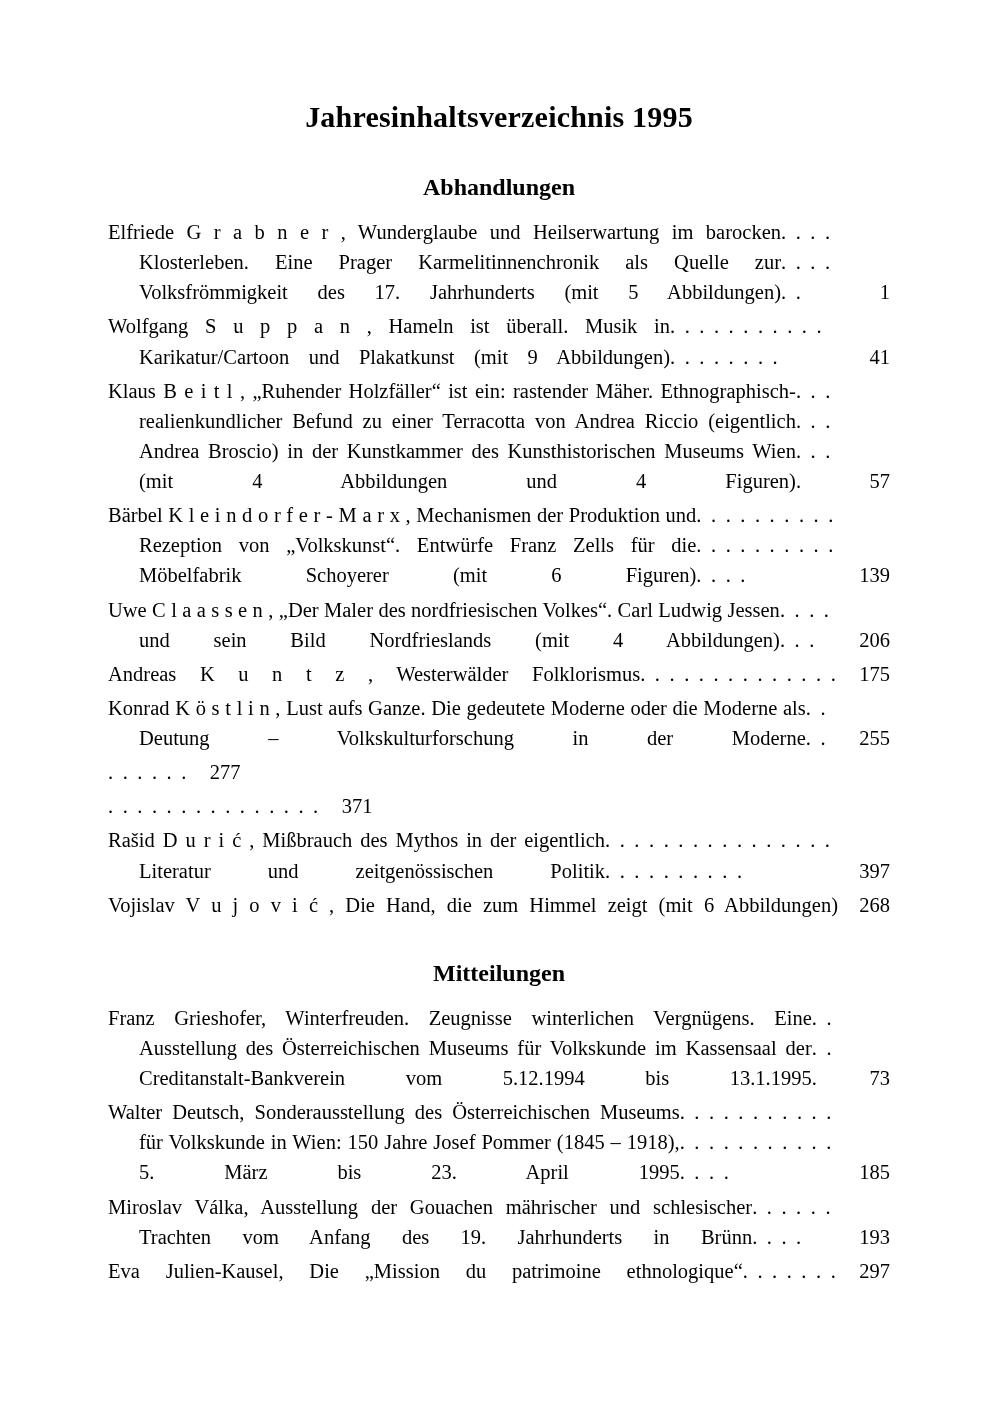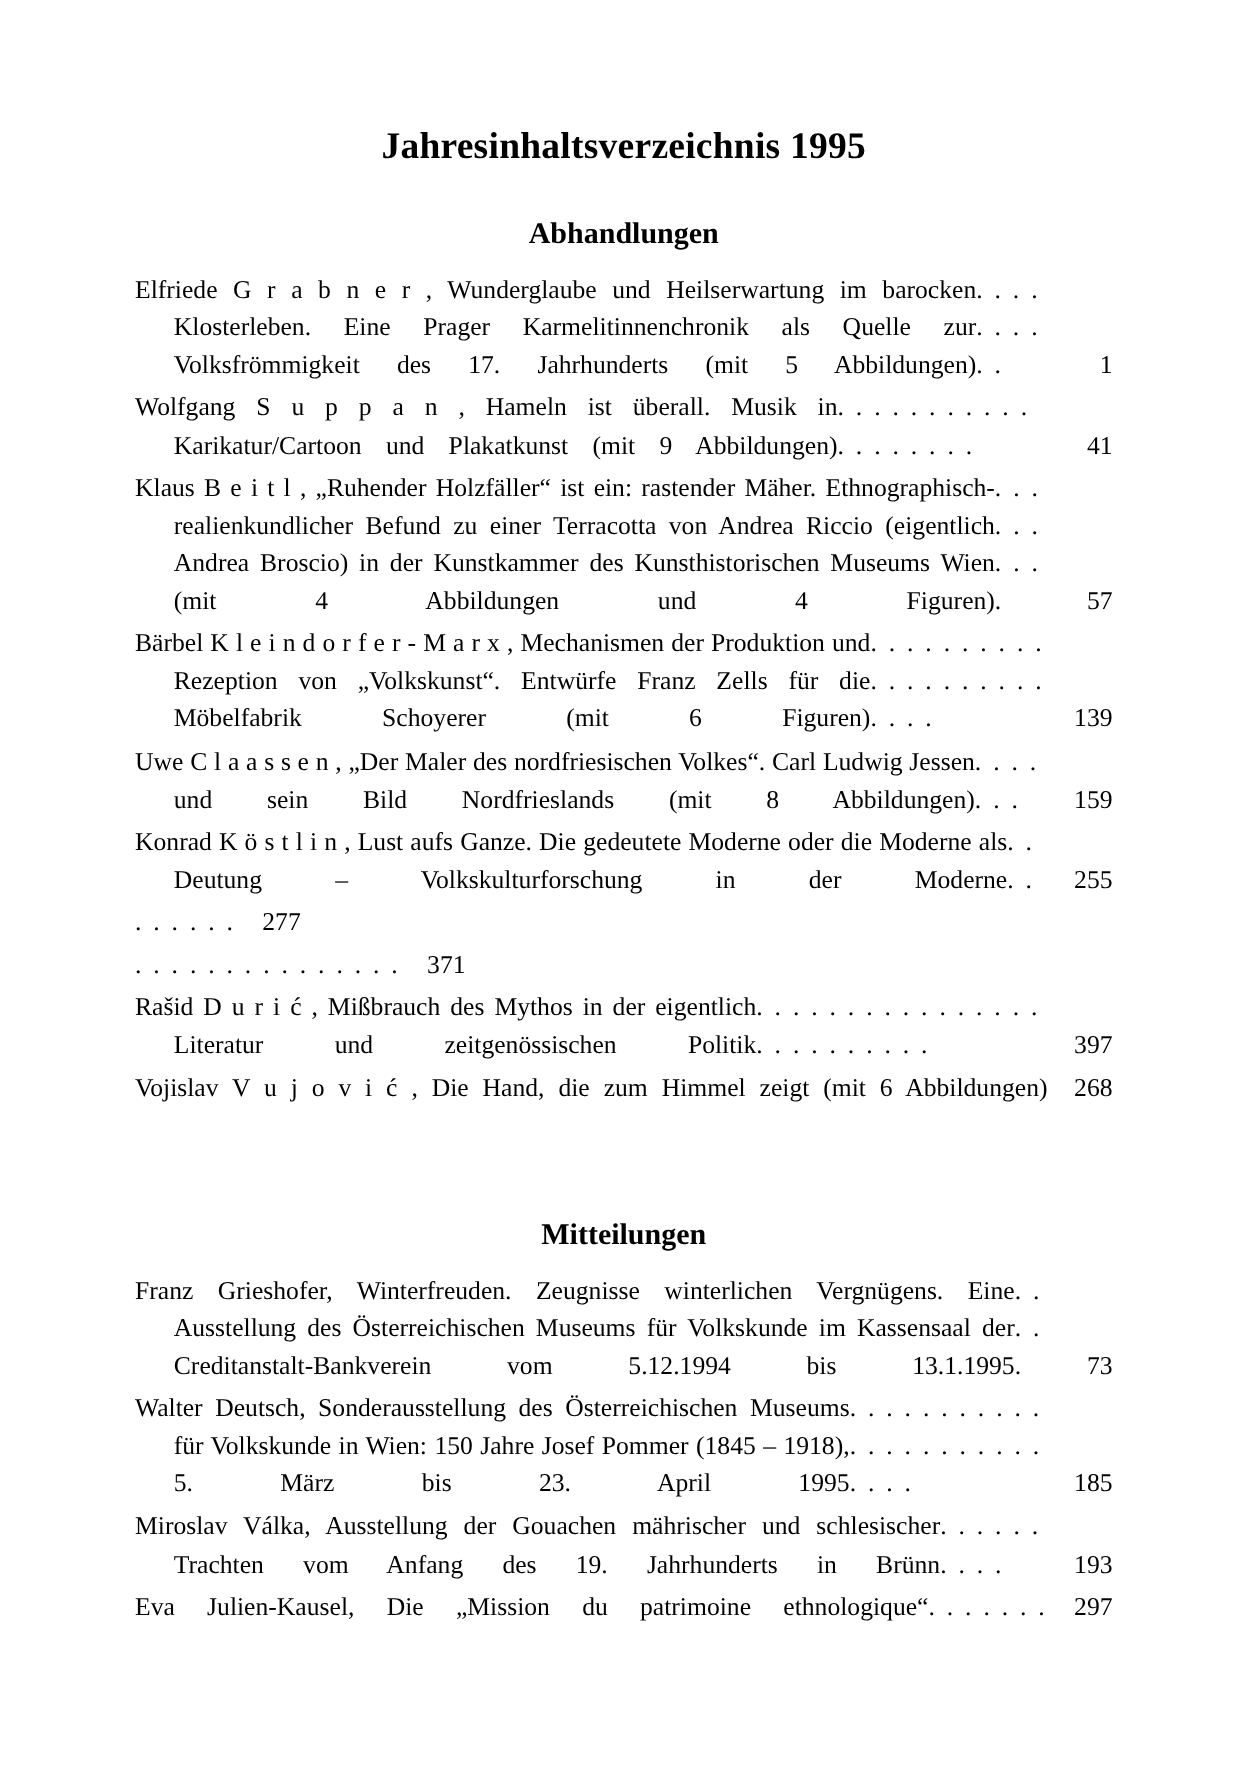--- a/index.html
+++ b/index.html
@@ -36,21 +36,21 @@
     letter-spacing: 0.2px;
     margin: 0 0 40px 0;
   }
   .section-title {
     font-size: 24px;
     font-weight: bold;
     text-align: center;
     margin: 0 0 16px 0;
   }
   .section-title.second {
-    margin-top: 89px;
+    margin-top: 40px;
   }
   .entries {
     margin: 0;
     padding: 0;
     list-style: none;
   }
   .entry {
     display: flex;
     align-items: flex-start;
     font-size: 20.5px;
@@ -107,23 +107,28 @@
         <span class="entry-text hang">Klaus B e i t l , „Ruhender Holzfäller“ ist ein: rastender Mäher. Ethnographisch-realienkundlicher Befund zu einer Terracotta von Andrea Riccio (eigentlich Andrea Broscio) in der Kunstkammer des Kunsthistorischen Museums Wien (mit 4 Abbildungen und 4 Figuren)</span>
         <span class="leader">. . . . . . . . . .</span>
         <span class="entry-page">57</span>
       </li>
       <li class="entry">
         <span class="entry-text hang">Bärbel K l e i n d o r f e r - M a r x , Mechanismen der Produktion und Rezeption von „Volkskunst“. Entwürfe Franz Zells für die Möbelfabrik Schoyerer (mit 6 Figuren)</span>
         <span class="leader">. . . . . . . . . . . . . . . . . . . . . . . .</span>
         <span class="entry-page">139</span>
       </li>
       <li class="entry">
-        <span class="entry-text hang">Uwe C l a a s s e n , „Der Maler des nordfriesischen Volkes“. Carl Ludwig Jessen und sein Bild Nordfrieslands (mit 8 Abbildungen)</span>
+        <span class="entry-text hang">Uwe C l a a s s e n , „Der Maler des nordfriesischen Volkes“. Carl Ludwig Jessen und sein Bild Nordfrieslands (mit 4 Abbildungen)</span>
         <span class="leader">. . . . . . .</span>
-        <span class="entry-page">159</span>
+        <span class="entry-page">206</span>
+      </li>
+      <li class="entry">
+        <span class="entry-text hang">Andreas K u n t z , Westerwälder Folklorismus</span>
+        <span class="leader">. . . . . . . . . . . . . .</span>
+        <span class="entry-page">175</span>
       </li>
       <li class="entry">
         <span class="entry-text hang">Konrad K ö s t l i n , Lust aufs Ganze. Die gedeutete Moderne oder die Moderne als Deutung – Volkskulturforschung in der Moderne</span>
         <span class="leader">. . . .</span>
         <span class="entry-page">255</span>
       </li>
       <li class="entry">
         <span class="leader">. . . . . .</span>
         <span class="entry-page">277</span>
       </li>

